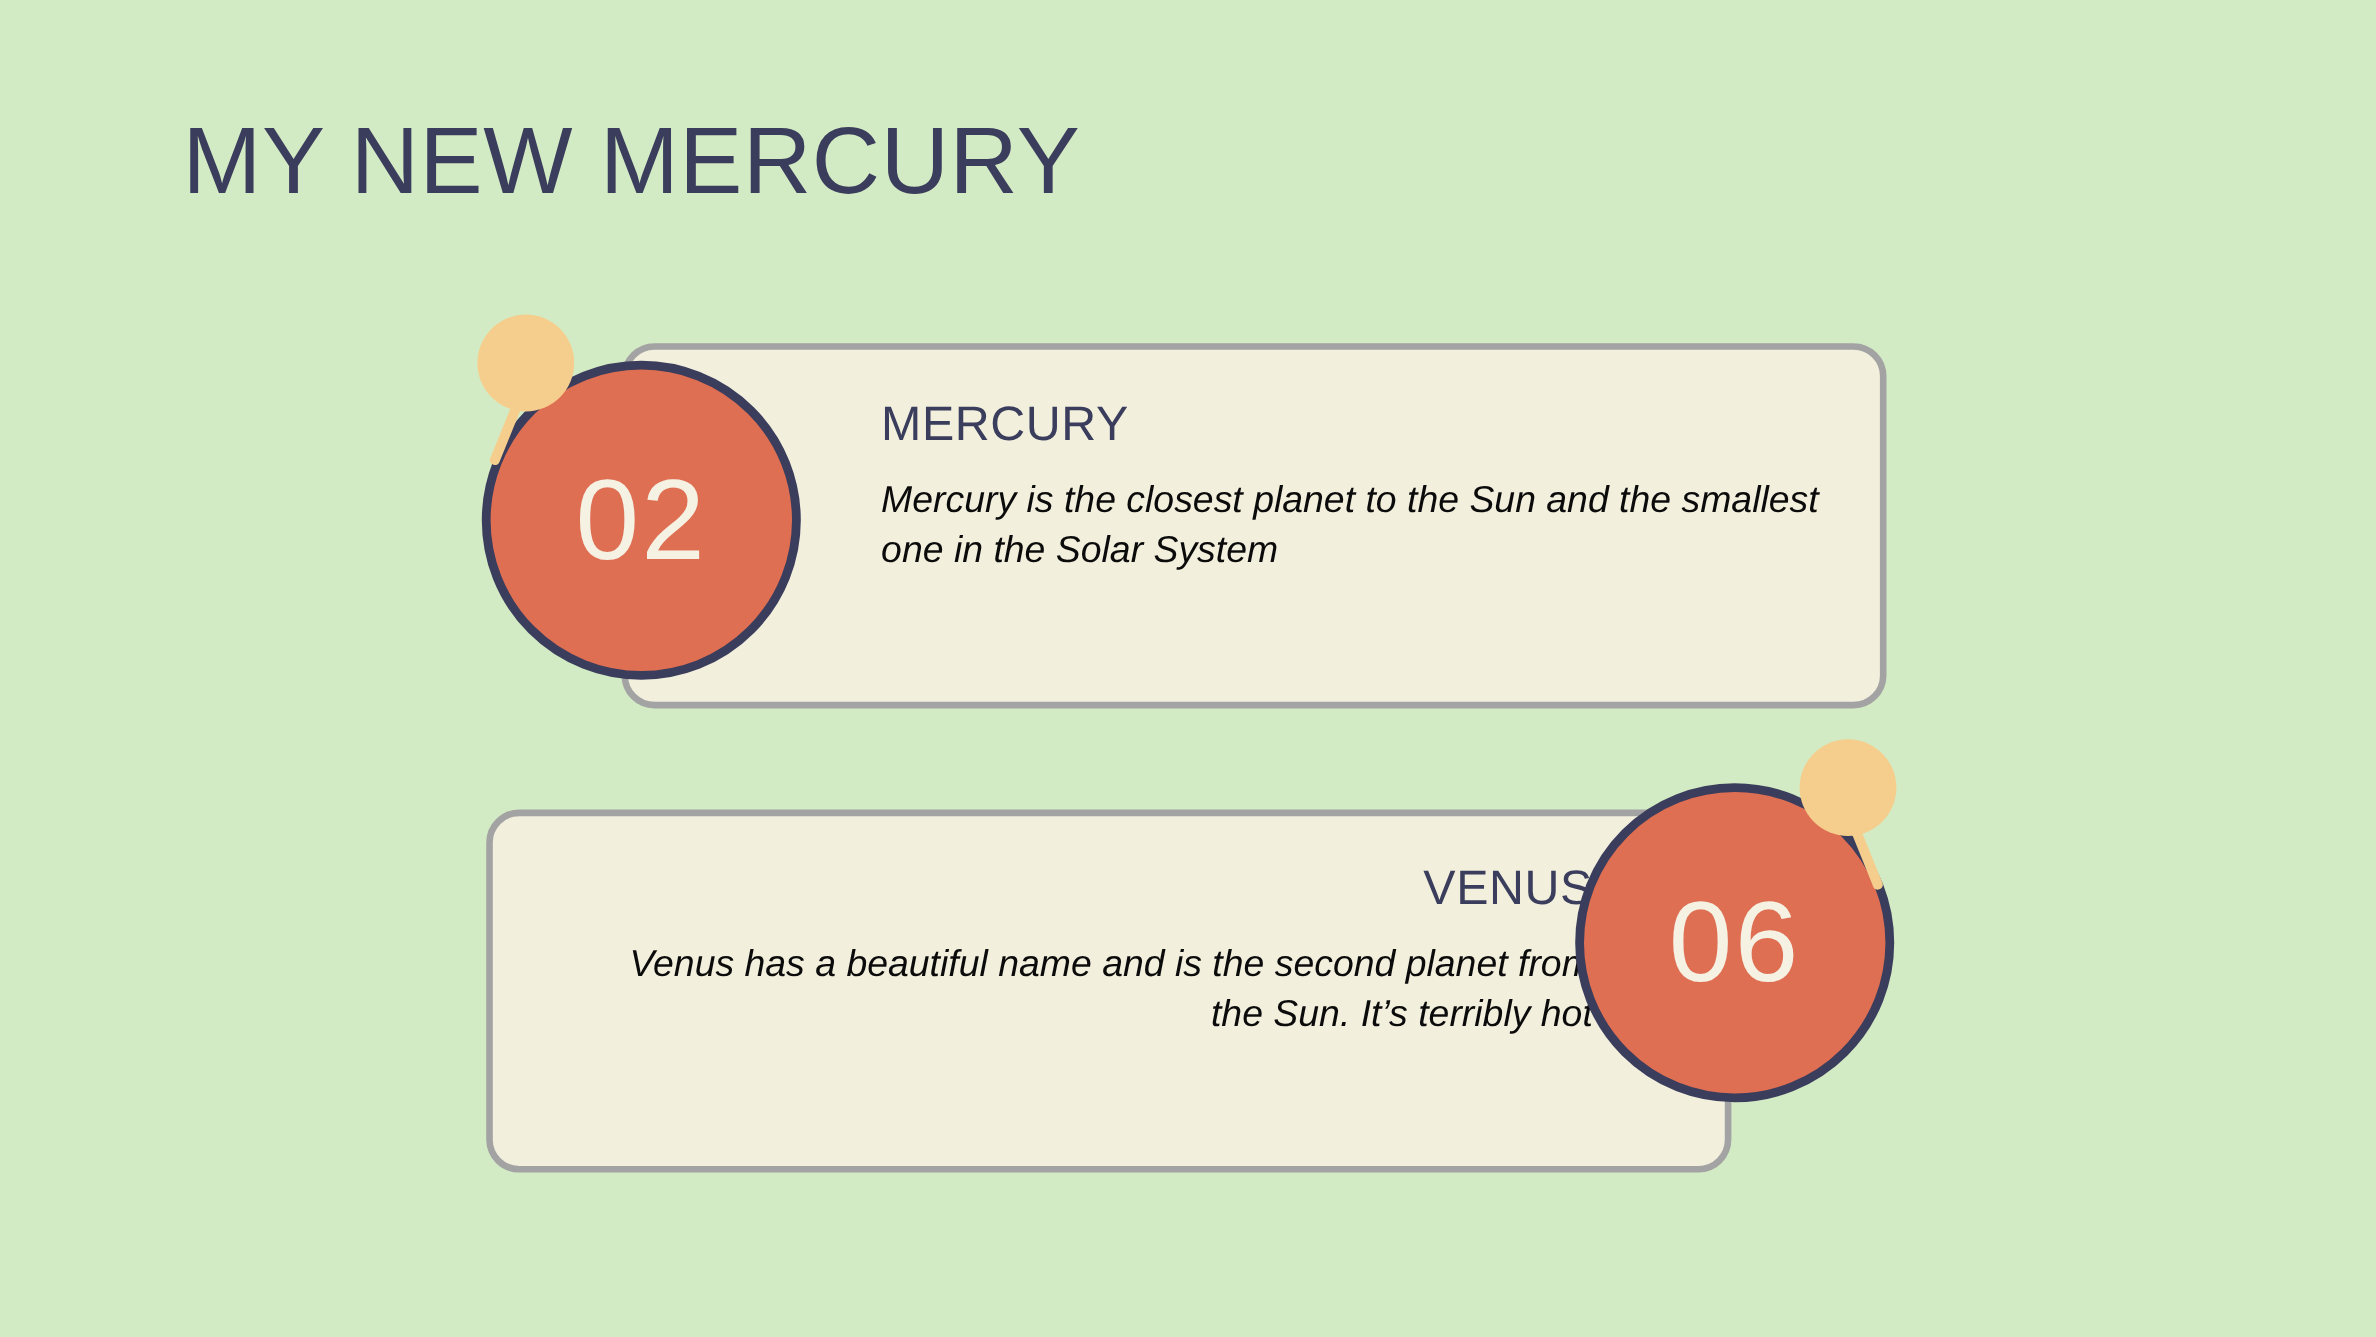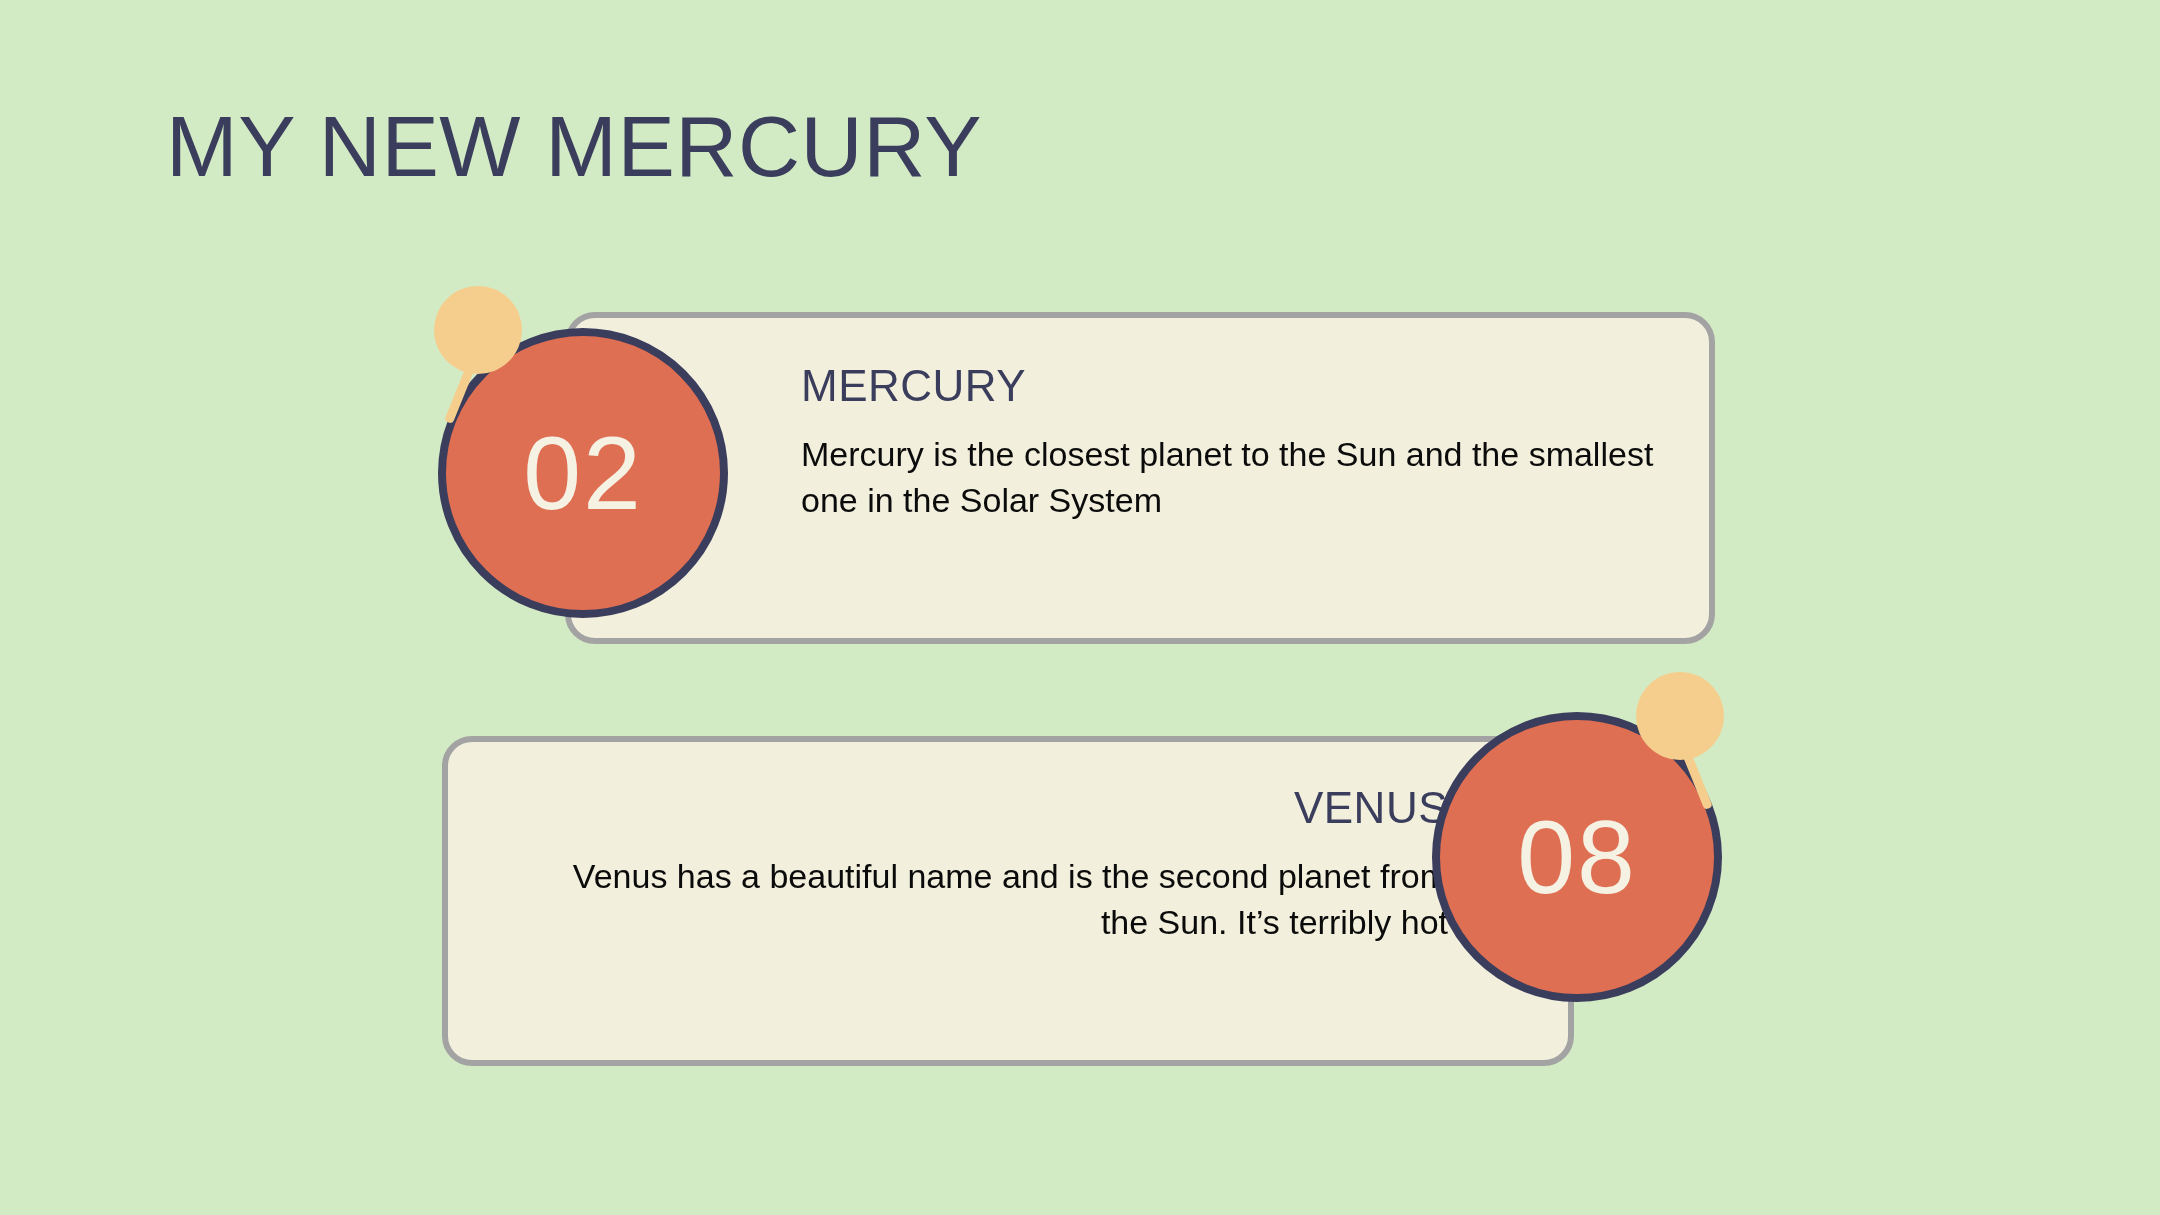--- a/index.html
+++ b/index.html
@@ -86,20 +86,21 @@
     letter-spacing: 0.5px;
     margin: 0 0 22px 0;
   }
 
   .card-body {
     font-size: 34px;
     line-height: 1.35;
     color: #0b0b0b;
     font-weight: 400;
     margin: 0;
+    font-style: italic;
   }
 
   
   .badge {
     position: absolute;
     width: 290px;
     height: 290px;
   }
 
   .badge-1 {
@@ -215,20 +216,20 @@
 
   <div class="card card-2">
     <div class="card-text">
       <div class="card-heading">VENUS</div>
       <div class="card-body">Venus has a beautiful name and is the second planet from the Sun. It’s terribly hot</div>
     </div>
   </div>
 
   <div class="badge badge-2">
     <div class="badge-circle"></div>
-    <div class="badge-number">08</div>
+    <div class="badge-number">06</div>
     <div class="pin">
       <div class="pin-stem"></div>
       <div class="pin-ball"></div>
     </div>
   </div>
 
 </div>
 
 </body></html>

